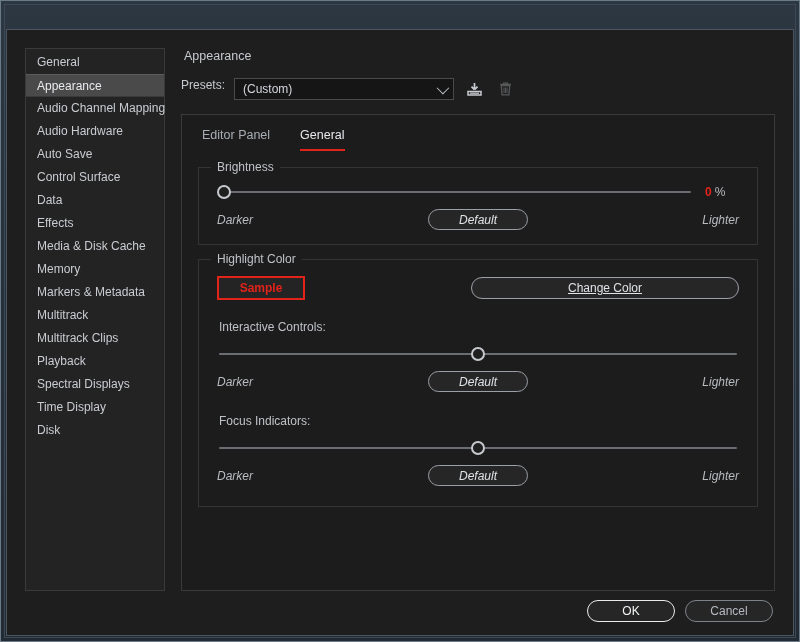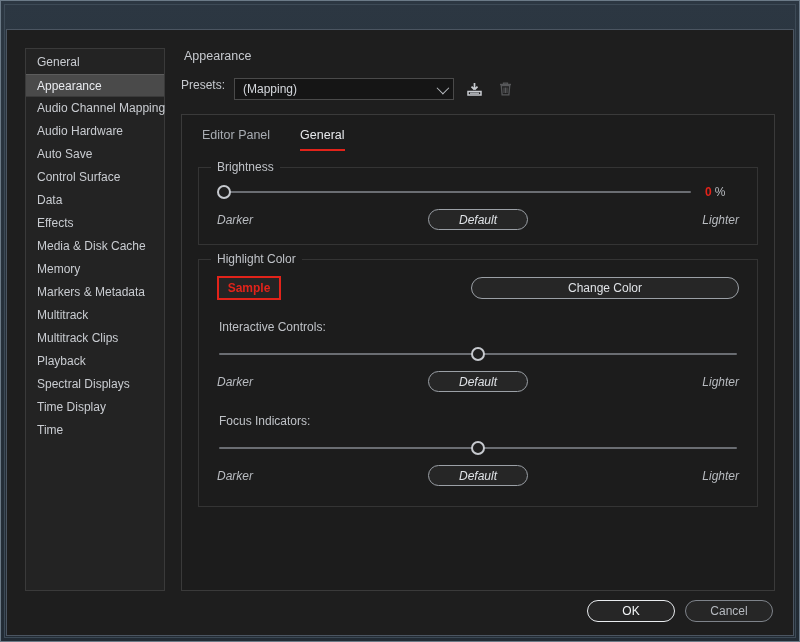--- a/index.html
+++ b/index.html
@@ -177,34 +177,34 @@
 
   .brightness-row { display: flex; align-items: center; gap: 12px; }
   .brightness-row .slider { flex: 1; }
   .pct { font-size: 12px; white-space: nowrap; min-width: 34px; }
   .pct b { color: #e2231a; font-weight: bold; }
   .pct span { color: #b9bcc1; margin-left: 3px; }
 
   
   .hl-row { display: flex; align-items: center; gap: 18px; margin-bottom: 20px; }
   .sample-swatch {
-    width: 64px; height: 24px;
+    width: 88px; height: 24px;
     border: 2px solid #e2231a;
     background: #242424;
     display: flex; align-items: center; justify-content: center;
     font-size: 12px; font-weight: bold; color: #e2231a;
     cursor: pointer;
   }
   .change-btn {
     flex: 1; height: 22px;
     border: 1px solid #9ba0a6; border-radius: 11px;
     background: #262626;
     display: flex; align-items: center; justify-content: center;
     font-size: 12px; color: #dfe2e6; cursor: pointer;
-    margin-left: auto; max-width: 268px;
+    margin-left: auto; max-width: 268px; text-decoration: underline;
   }
   .sub-label { font-size: 12px; color: #bfc2c7; margin: 0 0 12px 2px; }
   .sub-block { margin-bottom: 6px; }
 
   
   .footer {
     height: 44px; flex: 0 0 44px;
     display: flex; align-items: center; justify-content: flex-end;
     gap: 10px; padding: 0 20px 4px 0;
   }
@@ -237,31 +237,31 @@
           <div class="side-item">Data</div>
           <div class="side-item">Effects</div>
           <div class="side-item">Media &amp; Disk Cache</div>
           <div class="side-item">Memory</div>
           <div class="side-item">Markers &amp; Metadata</div>
           <div class="side-item">Multitrack</div>
           <div class="side-item">Multitrack Clips</div>
           <div class="side-item">Playback</div>
           <div class="side-item">Spectral Displays</div>
           <div class="side-item">Time Display</div>
-          <div class="side-item">Time</div>
+          <div class="side-item">Disk</div>
         </div>
 
       <div class="pane">
 
         <div class="pane-title">Appearance</div>
 
         <div class="presets-row">
           <div class="presets-label">Presets:</div>
           <div class="combo">
-            <span>(Mapping)</span>
+            <span>(Custom)</span>
             <span class="chev"></span>
           </div>
           <div class="icon-btn">
             <svg width="17" height="17" viewBox="0 0 17 17">
               <path d="M8.5 2 v5.2 M8.5 8.6 l-3 -3 M8.5 8.6 l3 -3" stroke="#c9ccd1" stroke-width="1.7" fill="none"></path>
               <path d="M2 10.5 h13 v3.5 h-13 z" fill="none" stroke="#c9ccd1" stroke-width="1.5"></path>
               <path d="M4 12.2 h9" stroke="#c9ccd1" stroke-width="1.2"></path>
             </svg>
           </div>
           <div class="icon-btn disabled">

